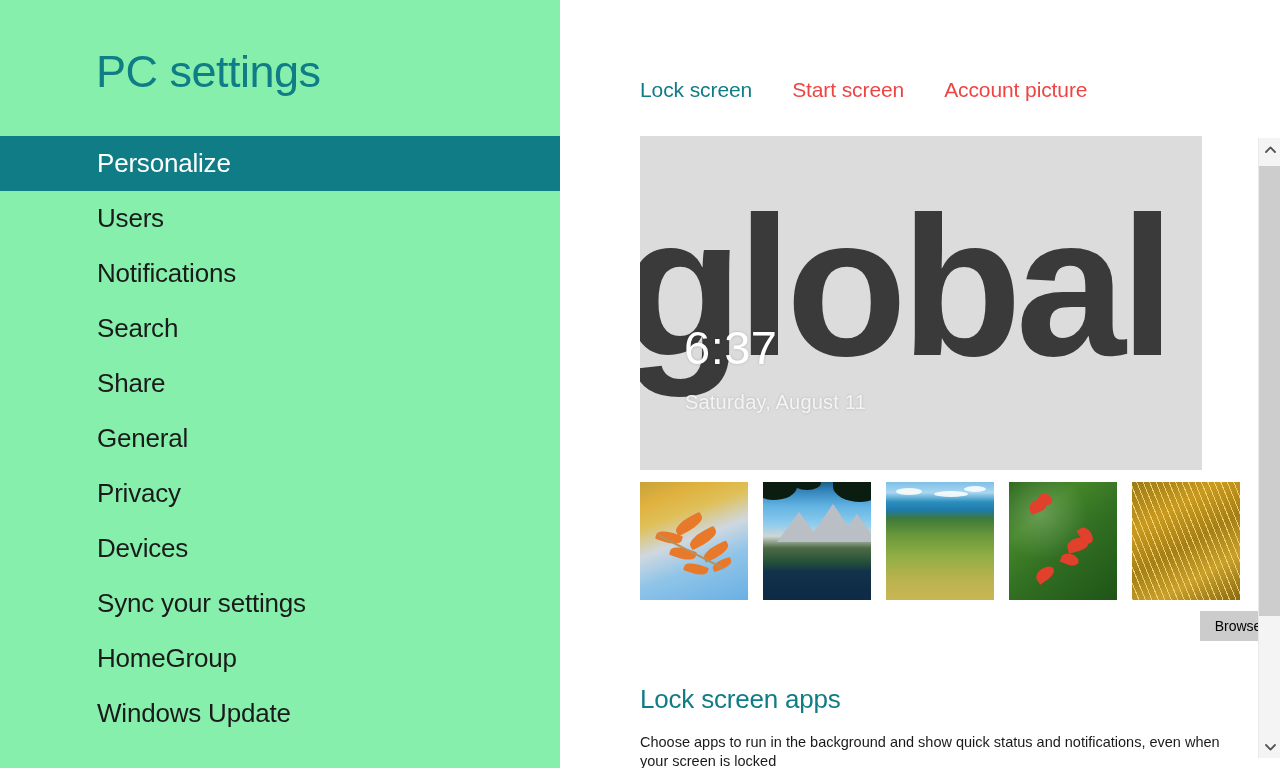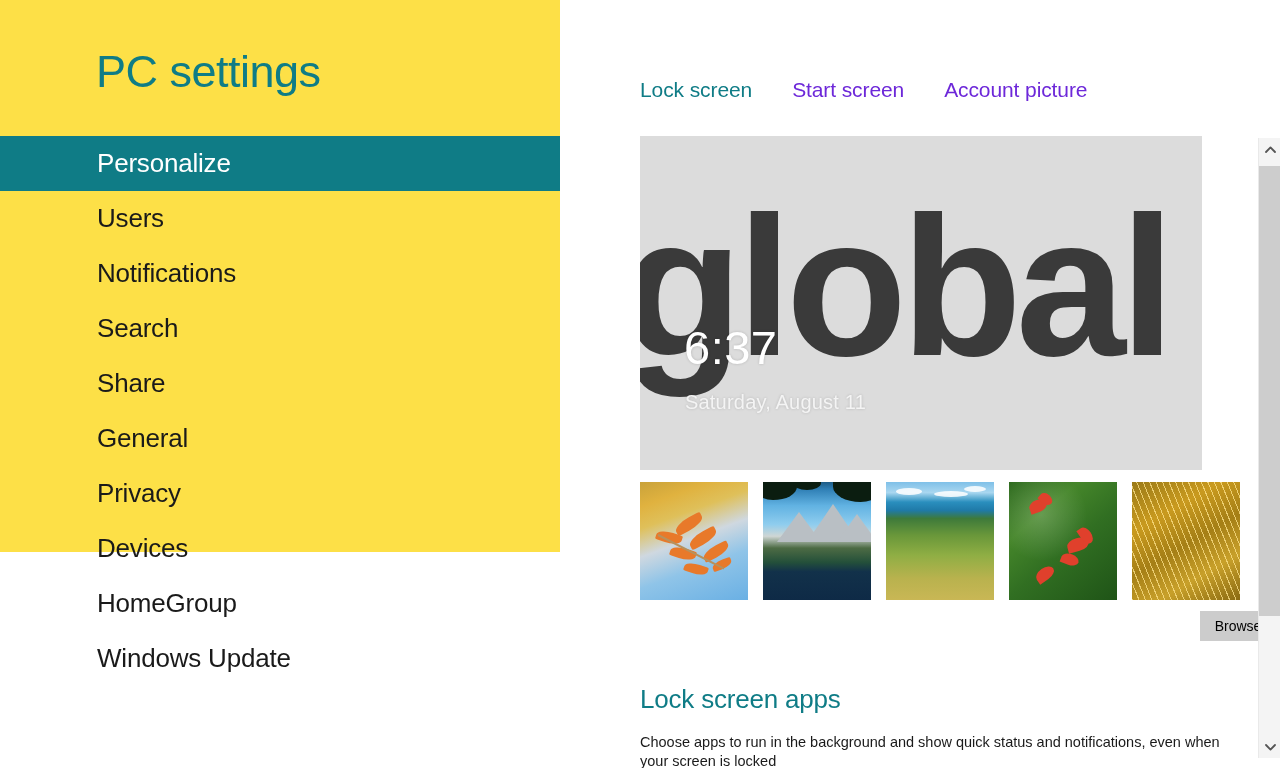--- a/index.html
+++ b/index.html
@@ -15,22 +15,22 @@
   #app {
     position: relative;
     width: 1280px;
     height: 768px;
     display: flex;
   }
 
   
   #sidebar {
     width: 560px;
-    height: 552px;
-    background: #fde047;
+    height: 768px;
+    background: #86efac;
     position: relative;
     flex: 0 0 560px;
   }
 
   #app-title {
     position: absolute;
     left: 96px;
     top: 48px;
     font-size: 45px;
     font-weight: 300;
@@ -80,21 +80,21 @@
     left: 80px;
     top: 78px;
     display: flex;
     align-items: flex-end;
     gap: 40px;
   }
 
   .tab {
     font-size: 21px;
     font-weight: 300;
-    color: #6d28d9;
+    color: #ef4444;
     letter-spacing: -0.1px;
     white-space: nowrap;
     cursor: default;
   }
   .tab.active { color: #0f7c86; }
 
   
   #lock-preview {
     position: absolute;
     left: 80px;
@@ -334,20 +334,23 @@
       <li class="nav-item">
           <span>General</span>
         </li>
       <li class="nav-item">
           <span>Privacy</span>
         </li>
       <li class="nav-item">
           <span>Devices</span>
         </li>
       <li class="nav-item">
+          <span>Sync your settings</span>
+        </li>
+      <li class="nav-item">
           <span>HomeGroup</span>
         </li>
       <li class="nav-item">
           <span>Windows Update</span>
         </li>
     </ul>
   </div>
 
   <div id="main">
 

